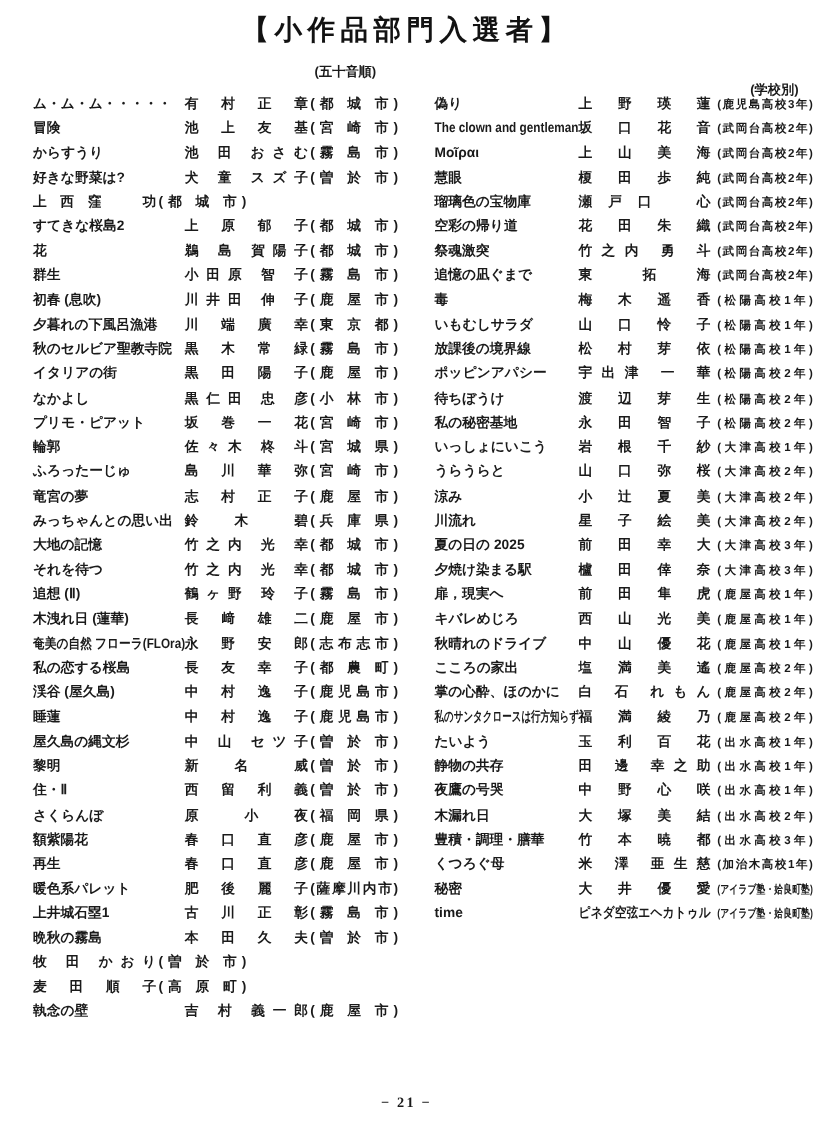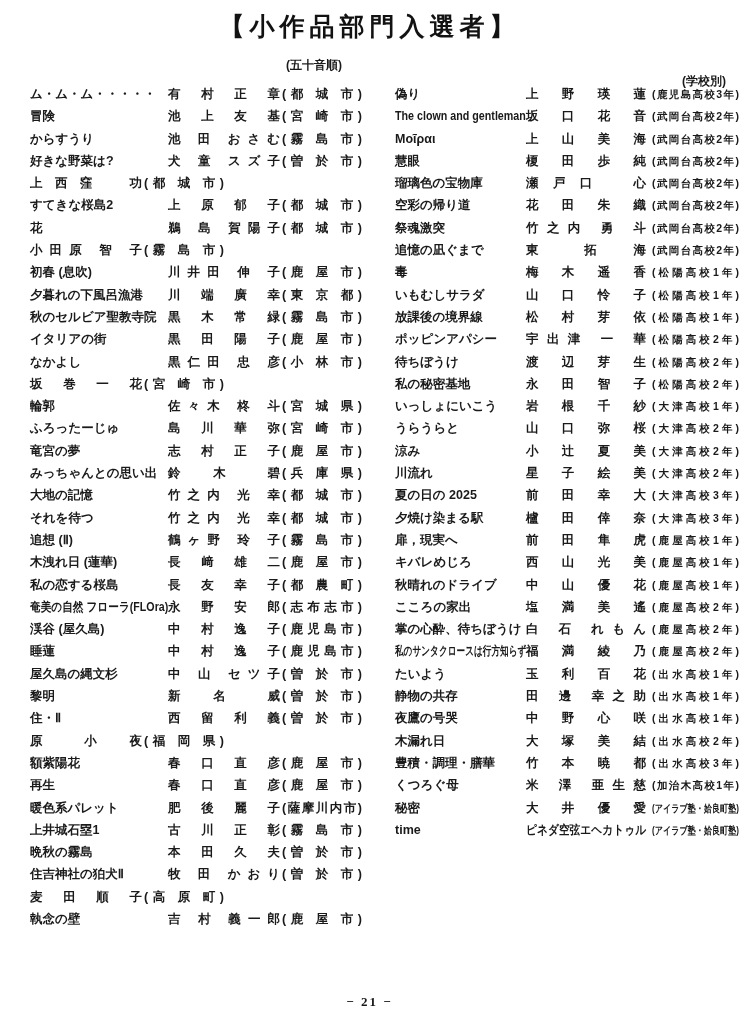--- a/index.html
+++ b/index.html
@@ -110,20 +110,21 @@
     <span class="title">すてきな桜島2</span>
     <span class="name">上 原 郁 子</span>
     <span class="place">(都 城 市)</span>
   </div>
         <div class="row">
     <span class="title">花</span>
     <span class="name">鵜 島 賀陽子</span>
     <span class="place">(都 城 市)</span>
   </div>
         <div class="row">
+    <span class="title">群生</span>
     <span class="name">小田原 智 子</span>
     <span class="place">(霧 島 市)</span>
   </div>
         <div class="row">
     <span class="title">初春 (息吹)</span>
     <span class="name">川井田 伸 子</span>
     <span class="place">(鹿 屋 市)</span>
   </div>
         <div class="row">
     <span class="title">夕暮れの下風呂漁港</span>
@@ -139,20 +140,21 @@
     <span class="title">イタリアの街</span>
     <span class="name">黒 田 陽 子</span>
     <span class="place">(鹿 屋 市)</span>
   </div>
         <div class="row">
     <span class="title">なかよし</span>
     <span class="name">黒仁田 忠 彦</span>
     <span class="place">(小 林 市)</span>
   </div>
         <div class="row">
+    <span class="title">プリモ・ピアット</span>
     <span class="name">坂 巻 一 花</span>
     <span class="place">(宮 崎 市)</span>
   </div>
         <div class="row">
     <span class="title">輪郭</span>
     <span class="name">佐々木 柊 斗</span>
     <span class="place">(宮 城 県)</span>
   </div>
         <div class="row">
     <span class="title">ふろったーじゅ</span>
@@ -183,30 +185,30 @@
     <span class="title">追想 (Ⅱ)</span>
     <span class="name">鶴ヶ野 玲 子</span>
     <span class="place">(霧 島 市)</span>
   </div>
         <div class="row">
     <span class="title">木洩れ日 (蓮華)</span>
     <span class="name">長 﨑 雄 二</span>
     <span class="place">(鹿 屋 市)</span>
   </div>
         <div class="row">
+    <span class="title" style="transform-origin: left center; transform: scaleX(0.851852);">奄美の自然 フローラ(FLOra)</span>
+    <span class="name">永 野 安 郎</span>
+    <span class="place">(志布志市)</span>
+  </div>
+        <div class="row">
     <span class="title">私の恋する桜島</span>
     <span class="name">長 友 幸 子</span>
     <span class="place">(都 農 町)</span>
   </div>
         <div class="row">
-    <span class="title" style="transform-origin: left center; transform: scaleX(0.851852);">奄美の自然 フローラ(FLOra)</span>
-    <span class="name">永 野 安 郎</span>
-    <span class="place">(志布志市)</span>
-  </div>
-        <div class="row">
     <span class="title">渓谷 (屋久島)</span>
     <span class="name">中 村 逸 子</span>
     <span class="place">(鹿児島市)</span>
   </div>
         <div class="row">
     <span class="title">睡蓮</span>
     <span class="name">中 村 逸 子</span>
     <span class="place">(鹿児島市)</span>
   </div>
         <div class="row">
@@ -218,20 +220,21 @@
     <span class="title">黎明</span>
     <span class="name">新 名　威</span>
     <span class="place">(曽 於 市)</span>
   </div>
         <div class="row">
     <span class="title">住・Ⅱ</span>
     <span class="name">西 留 利 義</span>
     <span class="place">(曽 於 市)</span>
   </div>
         <div class="row">
+    <span class="title">さくらんぼ</span>
     <span class="name">原　小 夜</span>
     <span class="place">(福 岡 県)</span>
   </div>
         <div class="row">
     <span class="title">額紫陽花</span>
     <span class="name">春 口 直 彦</span>
     <span class="place">(鹿 屋 市)</span>
   </div>
         <div class="row">
     <span class="title">再生</span>
@@ -247,21 +250,20 @@
     <span class="title">上井城石塁1</span>
     <span class="name">古 川 正 彰</span>
     <span class="place">(霧 島 市)</span>
   </div>
         <div class="row">
     <span class="title">晩秋の霧島</span>
     <span class="name">本 田 久 夫</span>
     <span class="place">(曽 於 市)</span>
   </div>
         <div class="row">
-    <span class="title">住吉神社の狛犬Ⅱ</span>
     <span class="name">牧 田 かおり</span>
     <span class="place">(曽 於 市)</span>
   </div>
         <div class="row">
     <span class="name">麦 田 順 子</span>
     <span class="place">(高 原 町)</span>
   </div>
         <div class="row">
     <span class="title">執念の壁</span>
     <span class="name">吉 村 義一郎</span>
@@ -383,21 +385,21 @@
     <span class="title">秋晴れのドライブ</span>
     <span class="name">中 山 優 花</span>
     <span class="place">(鹿屋高校1年)</span>
   </div>
         <div class="row">
     <span class="title">こころの家出</span>
     <span class="name">塩 満 美 遙</span>
     <span class="place">(鹿屋高校2年)</span>
   </div>
         <div class="row">
-    <span class="title">掌の心酔、待ちぼうけ</span>
+    <span class="title">掌の心酔、ほのかに</span>
     <span class="name">白 石 れもん</span>
     <span class="place">(鹿屋高校2年)</span>
   </div>
         <div class="row">
     <span class="title" style="transform-origin: left center; transform: scaleX(0.689474);">私のサンタクロースは行方知らず</span>
     <span class="name">福 満 綾 乃</span>
     <span class="place">(鹿屋高校2年)</span>
   </div>
         <div class="row">
     <span class="title">たいよう</span>

